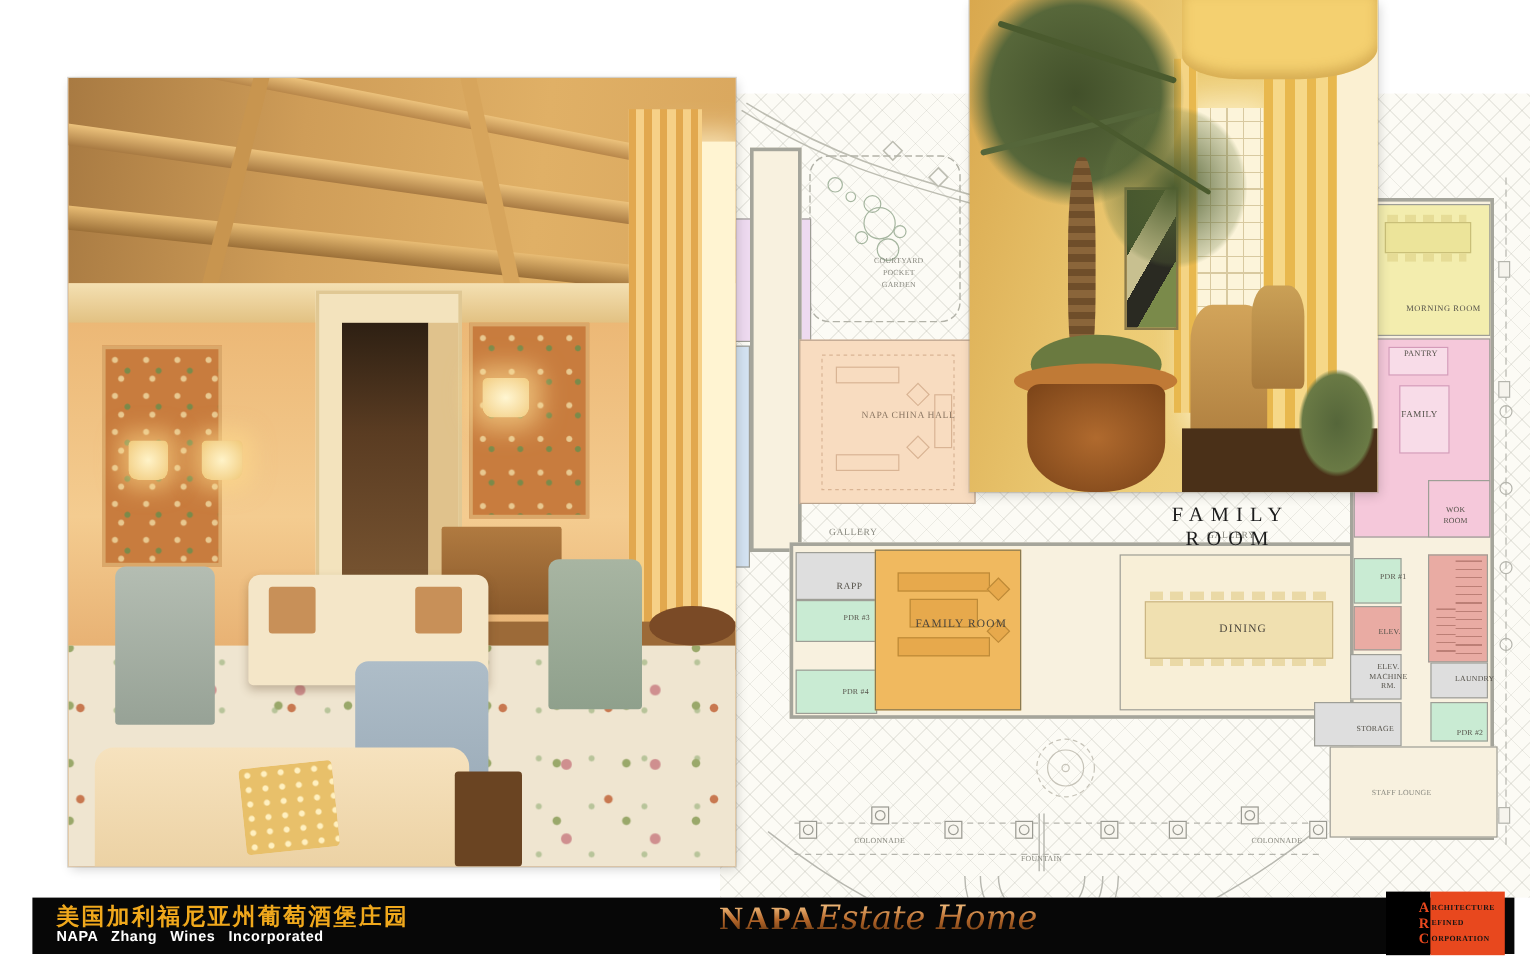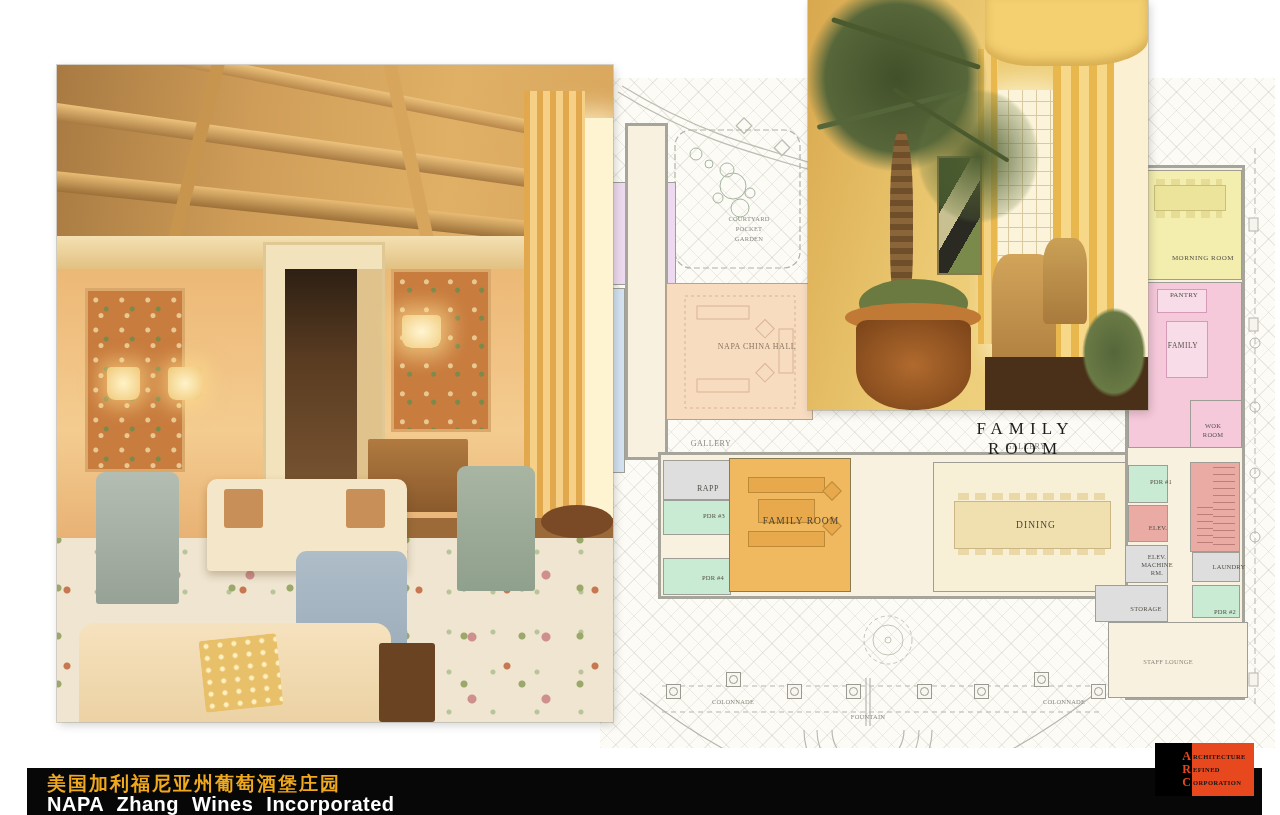--- a/index.html
+++ b/index.html
@@ -43,25 +43,25 @@
   #caption{left:722px;top:622px;width:520px;z-index:6;font-family:"DejaVu Sans","Liberation Sans",sans-serif;
     font-weight:700;color:#0d0d0d;font-size:20px;line-height:32px;}
 
   
   .photo{box-shadow:0 0 0 1px rgba(160,150,130,.4),2px 3px 9px rgba(0,0,0,.18);overflow:hidden;}
   #photo-living{left:57px;top:65px;width:556px;height:657px;z-index:5;background:#e8b274;}
   #photo-palm{left:808px;top:0px;width:340px;height:410px;z-index:5;background:linear-gradient(105deg,#d9a84e,#eccb74 45%,#f2d98e);}
   .pp{position:absolute;}
 
   
-  #footer-bar{left:27px;top:768px;width:1235px;height:47px;background:#070707;z-index:10;}
+  #footer-bar{left:27px;top:748px;width:1235px;height:47px;background:#070707;z-index:10;}
   #footer-cn{position:absolute;left:20px;top:3px;font-family:"DejaVu Sans",sans-serif;font-weight:700;
     font-size:19px;letter-spacing:2px;color:#f0a81c;}
   #footer-co{position:absolute;left:20px;top:25px;font-family:"Liberation Sans","DejaVu Sans",sans-serif;
-    font-weight:700;font-size:20px;letter-spacing:.5px;word-spacing:7px;color:#ffffff;}
+    font-weight:700;font-size:12px;letter-spacing:.5px;word-spacing:7px;color:#ffffff;}
   #footer-brand{position:absolute;left:445px;top:0px;width:520px;text-align:center;}
   .brand-serif{font-family:"Liberation Serif",serif;font-size:27px;letter-spacing:2px;font-weight:700;
     background:linear-gradient(180deg,#f2bd7e 15%,#b5672a 55%,#6f3c14 90%);
     -webkit-background-clip:text;background-clip:text;color:transparent;}
   .brand-script{font-family:"DejaVu Serif","Liberation Serif",serif;font-style:italic;font-size:28px;
     background:linear-gradient(180deg,#f2bd7e 15%,#b5672a 55%,#6f3c14 90%);
     -webkit-background-clip:text;background-clip:text;color:transparent;}
   #footer-address{position:absolute;left:445px;top:31px;width:520px;text-align:center;
     font-family:"Liberation Sans",sans-serif;font-size:8px;letter-spacing:3px;word-spacing:9px;color:#f2f2f2;}
   #arc-logo{left:1155px;top:743px;width:99px;height:53px;display:flex;z-index:11;}
@@ -282,20 +282,23 @@
     <div class="pp" style="left:14%;top:78%;width:34%;height:22%;background:radial-gradient(#b06a2e,#7a4318);border-radius:10% 10% 46% 46%;"></div>
     <div class="pp" style="left:54%;top:62%;width:19%;height:27%;background:linear-gradient(#d2a45a,#b08040);border-radius:28% 28% 8% 8%;"></div>
     <div class="pp" style="left:69%;top:58%;width:13%;height:21%;background:linear-gradient(#caa056,#a87a3c);border-radius:30% 30% 8% 8%;"></div>
     <div class="pp" style="left:52%;top:87%;width:48%;height:13%;background:#4a3018;"></div>
     <div class="pp" style="left:78%;top:72%;width:24%;height:28%;background:radial-gradient(closest-side,#55663a,#6a7a45 70%,transparent 78%);border-radius:50%;"></div>
   </div>
 
   <div id="footer-bar" class="abs">
     <div id="footer-cn">美国加利福尼亚州葡萄酒堡庄园</div>
     <div id="footer-co">NAPA Zhang Wines Incorporated</div>
+    <div id="footer-brand">
+      <span class="brand-serif">NAPA</span><span class="brand-script">Estate Home</span>
+    </div>
   </div>
   <div id="arc-logo" class="abs">
     <div id="arc-black">
       <span>A</span>
       <span>R</span>
       <span>C</span>
     </div>
     <div id="arc-orange">
       <span>RCHITECTURE</span>
       <span>EFINED</span>

